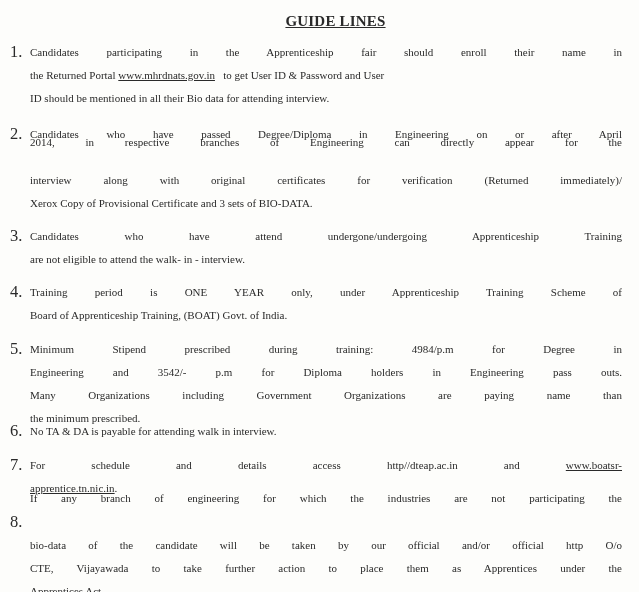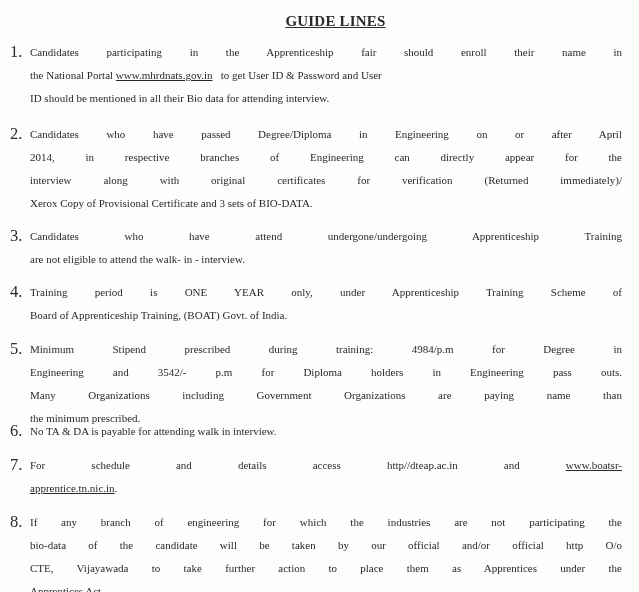--- a/index.html
+++ b/index.html
@@ -37,29 +37,29 @@
 </style>
 </head>
 <body>
 
 <div class="title">GUIDE LINES</div>
 
 <div class="item">
   <span class="num" style="top:42px">1.</span>
   <div class="line just" style="top:42px">Candidates participating in the Apprenticeship fair should enroll their name in</div>
   <div class="line" style="top:65px">
-    <span>the National Portal </span><span class="u">www.mhrdnats.gov.in</span><span style="white-space:pre">   to get User ID &amp; Password and User</span>
+    <span>the Returned Portal </span><span class="u">www.mhrdnats.gov.in</span><span style="white-space:pre">   to get User ID &amp; Password and User</span>
   </div>
   <div class="line" style="top:88px">ID should be mentioned in all their Bio data for attending interview.</div>
 </div>
 
 <div class="item">
   <span class="num" style="top:124px">2.</span>
   <div class="line just" style="top:124px">Candidates who have passed Degree/Diploma in Engineering on or after April</div>
-  <div class="line just" style="top:147px">2014, in respective branches of Engineering can directly appear for the</div>
+  <div class="line just" style="top:132px">2014, in respective branches of Engineering can directly appear for the</div>
   <div class="line just" style="top:170px">interview along with original certificates for verification (Returned immediately)/</div>
   <div class="line" style="top:193px">Xerox Copy of Provisional Certificate and 3 sets of BIO-DATA.</div>
 </div>
 
 <div class="item">
   <span class="num" style="top:226px">3.</span>
   <div class="line just" style="top:226px">Candidates who have attend undergone/undergoing Apprenticeship Training</div>
   <div class="line" style="top:249px">are not eligible to attend the walk- in - interview.</div>
 </div>
 
@@ -87,17 +87,17 @@
   <div class="line just" style="top:455px">
     <span style="white-space:normal;word-spacing:26px">For schedule and details access http//dteap.ac.in and </span><span class="u">www.boatsr-</span>
   </div>
   <div class="line" style="top:478px">
     <span class="u">apprentice.tn.nic.in</span><span>.</span>
   </div>
 </div>
 
 <div class="item">
   <span class="num" style="top:512px">8.</span>
-  <div class="line just" style="top:512px">If any branch of engineering for which the industries are not participating the</div>
+  <div class="line just" style="top:488px">If any branch of engineering for which the industries are not participating the</div>
   <div class="line just" style="top:535px">bio-data of the candidate will be taken by our official and/or official http O/o</div>
   <div class="line just" style="top:558px">CTE, Vijayawada to take further action to place them as Apprentices under the</div>
   <div class="line" style="top:581px">Apprentices Act.</div>
 </div>
 
 </body></html>

